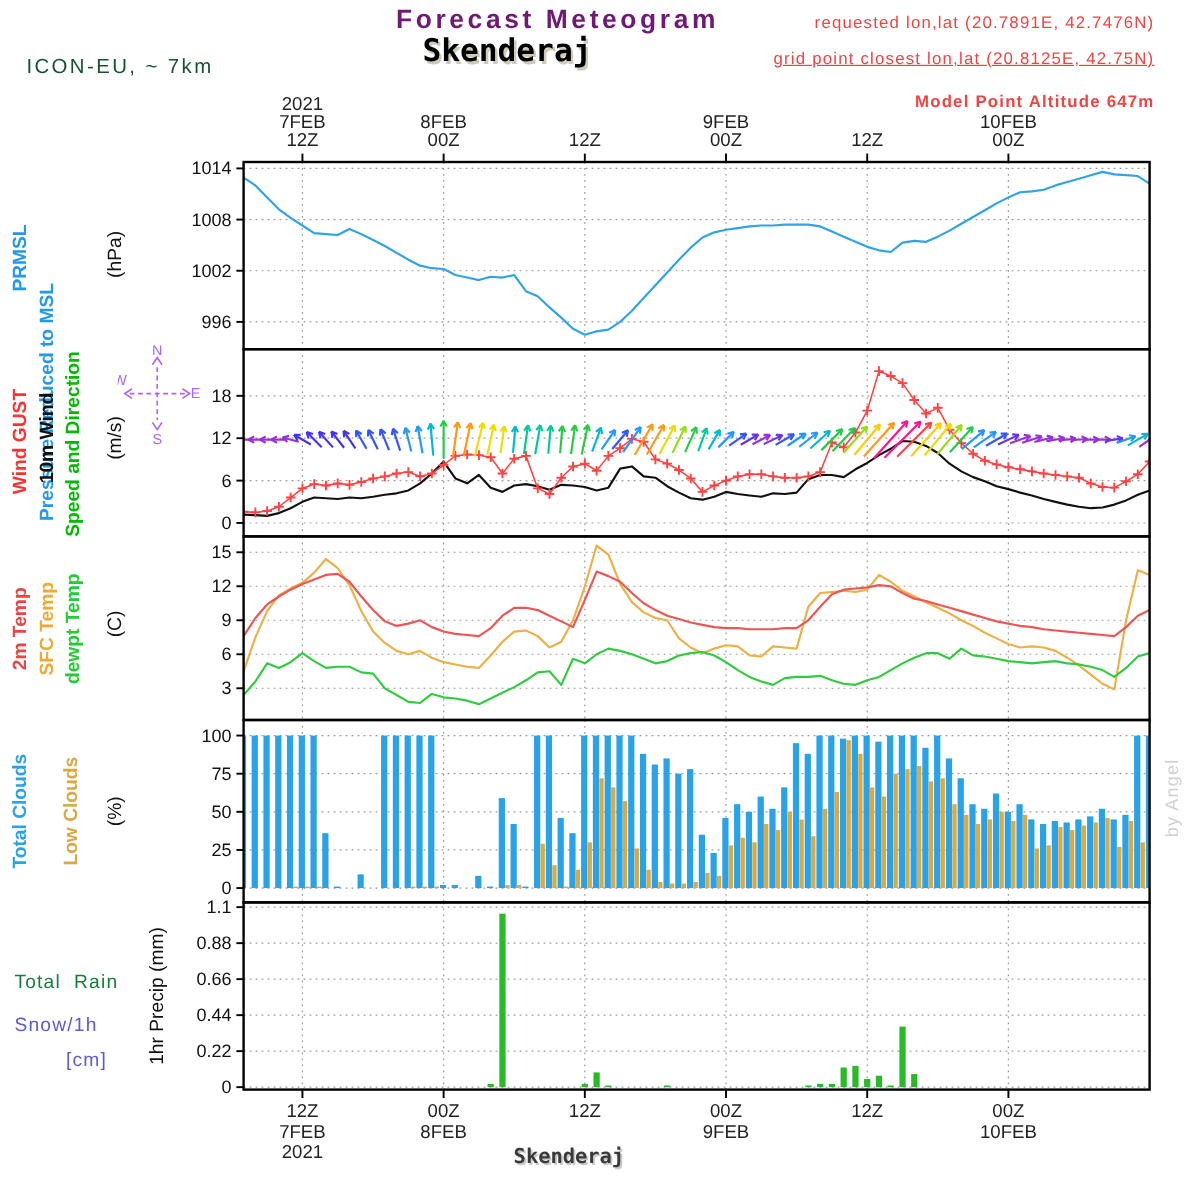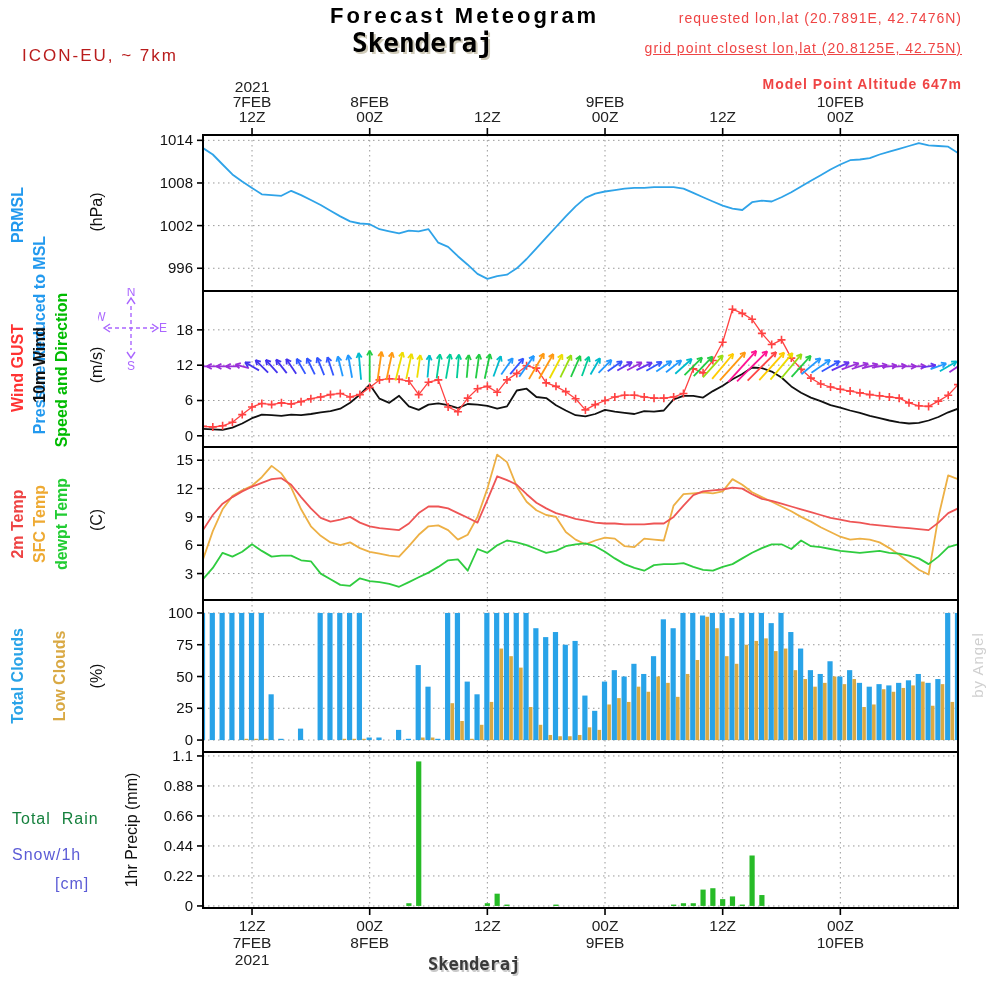--- a/index.html
+++ b/index.html
@@ -1,25 +1,25 @@
 <!DOCTYPE html>
 <html><head>
 <meta charset="utf-8">
 <style>
   html,body{margin:0;padding:0;background:#fff;}
   #stage{position:relative;width:1000px;height:1000px;background:#fff;overflow:hidden;
          font-family:"Liberation Sans",sans-serif;}
   #chart-svg{position:absolute;left:0;top:0;}
   .abs{position:absolute;white-space:pre;}
   .vlab{position:absolute;white-space:pre;transform:translate(-50%,-50%) rotate(-90deg);}
-  .banner{font-size:22px;letter-spacing:3px;color:#000000;font-weight:bold;}
+  .banner{font-size:22px;letter-spacing:3px;color:#701a75;font-weight:bold;}
   .station{font-family:"DejaVu Sans Mono",monospace;font-weight:bold;font-size:26px;color:#000;
            text-shadow:2px 2px 0 #cfcab8;}
   .meta{font-size:14px;color:#ef4444;letter-spacing:1px;text-align:right;width:420px;}
-  .model{font-size:17px;color:#b91c1c;letter-spacing:2px;}
+  .model{font-size:17px;color:#14532d;letter-spacing:2px;}
   .side{font-size:16px;}
   .footer-station{font-family:"DejaVu Sans Mono",monospace;font-weight:bold;font-size:17px;color:#3a3a3a;
                   text-shadow:1.5px 1.5px 0 #c9c9c9;}
   .watermark{font-size:15px;color:#d0d0d0;letter-spacing:1px;}
 </style>
 </head>
 <body>
 
 <div id="stage">
 

